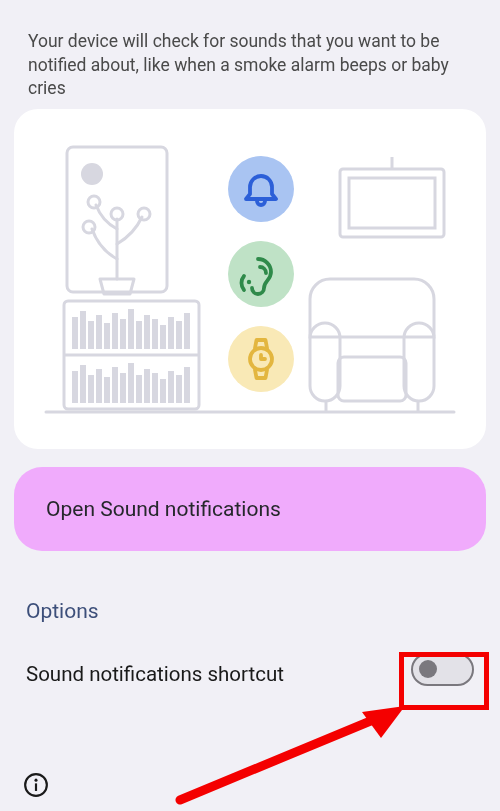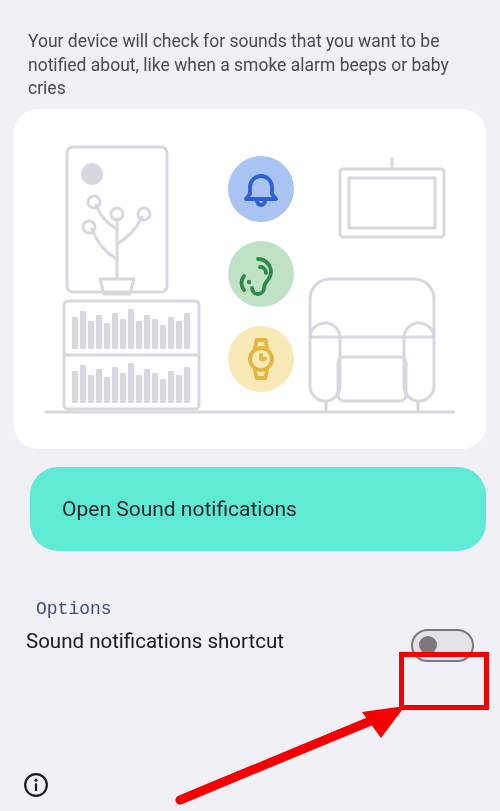--- a/index.html
+++ b/index.html
@@ -25,38 +25,37 @@
     height: 340px;
     position: relative;
     overflow: hidden;
   }
   .illustration-card svg {
     width: 100%;
     height: 100%;
     display: block;
   }
   .open-button {
-    margin: 18px 14px 0 30px;
-    background: #5eead4;
+    margin: 18px 14px 0 14px;
+    background: #f0abfc;
     border-radius: 28px;
     padding: 30px 32px;
     font-size: 21px;
     color: #26282c;
     cursor: pointer;
   }
   .options-label {
-    margin: 48px 26px 0 36px;
-    font-size: 18px;
+    margin: 48px 26px 0 26px;
+    font-size: 21px;
     color: #3d4f7a;
-    font-family: Liberation Mono, monospace;
   }
   .shortcut-row {
-    margin: 10px 26px 0 26px;
+    margin: 30px 26px 0 26px;
     display: flex;
-    align-items: flex-start;
+    align-items: flex-end;
     justify-content: space-between;
   }
   .shortcut-text .title {
     font-size: 20.5px;
     color: #1a1a1a;
   }
   .shortcut-text .state {
     font-size: 16px;
     color: #5a5a5a;
     margin-top: 4px;

